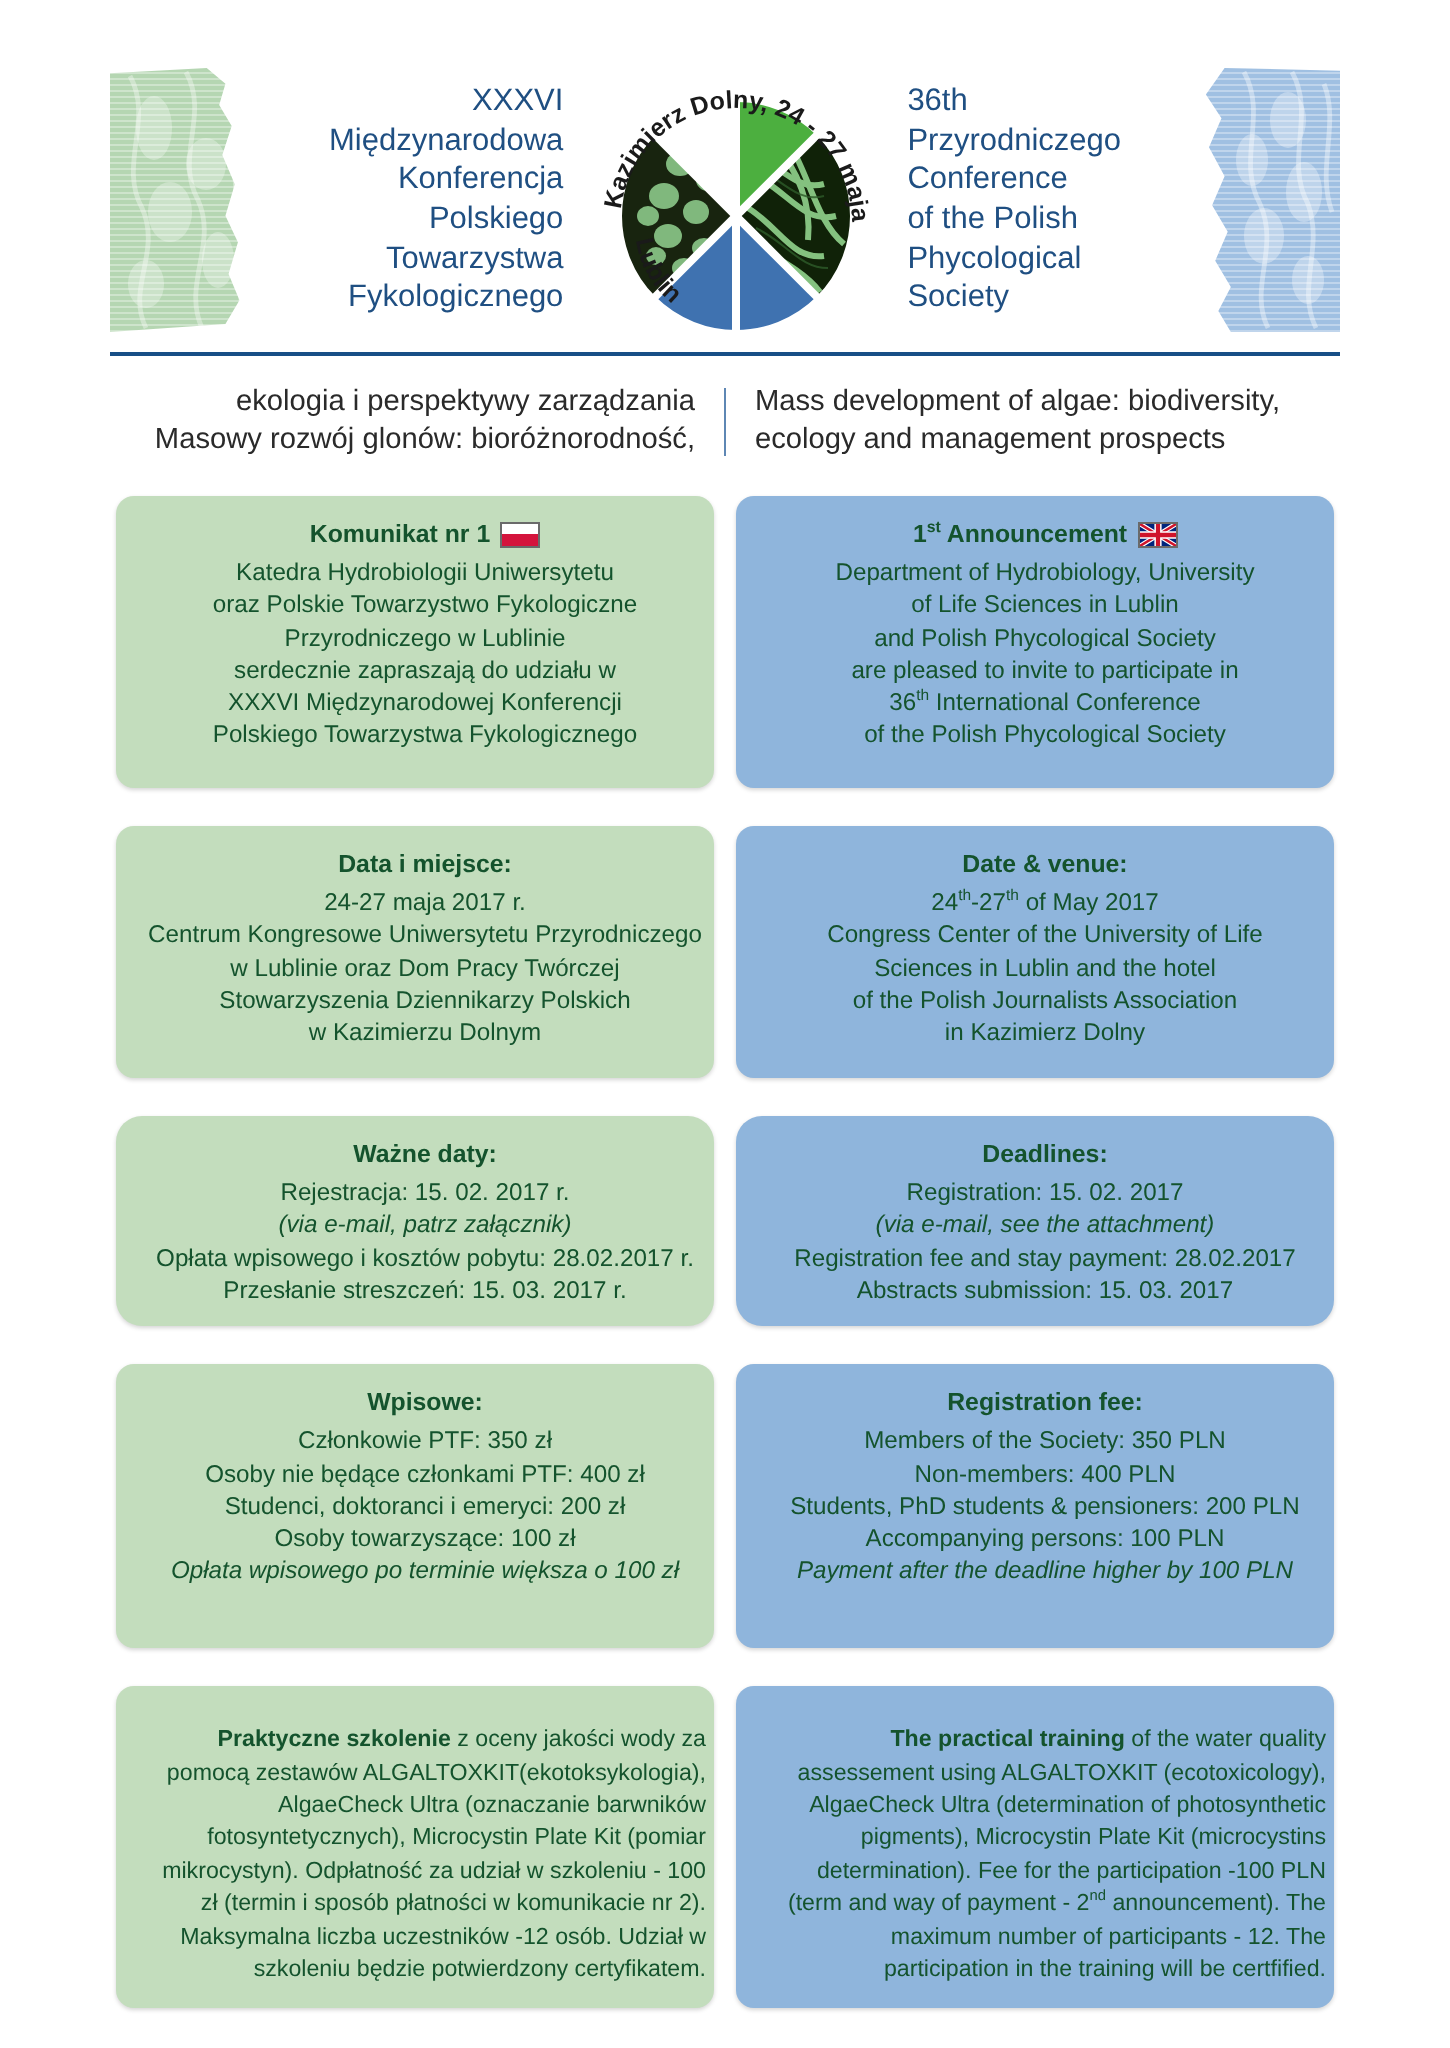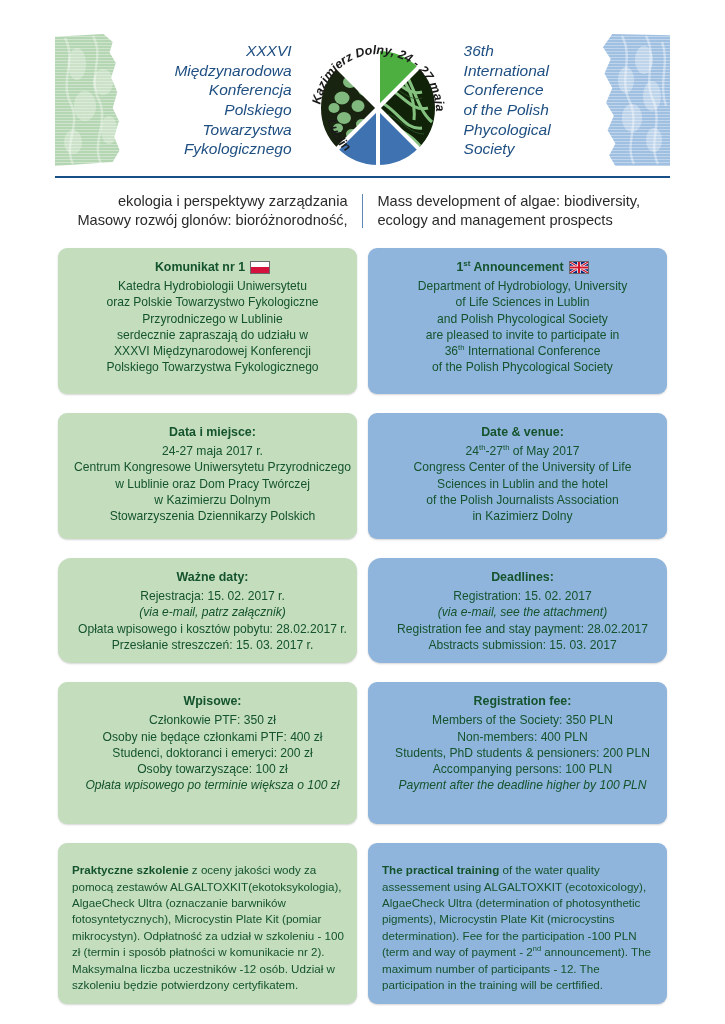--- a/index.html
+++ b/index.html
@@ -25,21 +25,20 @@
   }
 
   
   .header {
     position: relative;
     height: 132px;
     margin: 34px 55px 0 55px;
     display: flex;
     align-items: stretch;
     justify-content: space-between;
-    font-style: italic;
   }
 
   .deco {
     width: 78px;
     flex: 0 0 78px;
     position: relative;
     overflow: hidden;
   }
   .deco-green .deco-shape {
     background: #a8cfa5;
@@ -184,21 +183,21 @@
   .box .line.ital { font-style: italic; }
 
   
   .b-announce { min-height: 146px; }
   .b-venue    { min-height: 126px; }
   .b-dates    { min-height: 104px; border-radius: 13px; }
   .b-fee      { min-height: 142px; }
   .b-train    { min-height: 155px; }
 
   .b-train { font-size: 11.6px; line-height: 1.42; }
-  .b-train .para { margin: 0; padding: 10px 4px 0 4px; text-align: left; }
+  .b-train .para { margin: 0; padding: 10px 4px 0 4px; text-align: right; }
   .b-train b { font-weight: bold; }
 
   
   sup {
     font-size: 0.64em;
     vertical-align: super;
     line-height: 0;
   }
 
   
@@ -315,21 +314,21 @@
           <textPath href="#arcTop" startOffset="4%" id="arcTopPath">Kazimierz Dolny, 24 - 27 maja 2017</textPath>
         </text>
         <text font-family="'Liberation Sans', sans-serif" font-size="12.5" font-weight="bold" fill="#1a1a1a">
           <textPath href="#arcBot" startOffset="0%" id="arcBotPath">Lublin -</textPath>
         </text>
       </svg>
     </div>
 
     <div class="title-en">
       <span class="tline">36th</span>
-      <span class="tline">International</span>
+      <span class="tline">Przyrodniczego</span>
       <span class="tline">Conference</span>
       <span class="tline">of the Polish</span>
       <span class="tline">Phycological</span>
       <span class="tline">Society</span>
     </div>
 
     <div class="deco deco-blue">
       <div class="deco-shape"></div>
       <div class="deco-texture"></div>
       <svg class="deco-blobs" viewBox="0 0 78 132" preserveAspectRatio="none">
@@ -381,22 +380,22 @@
         <span class="line">serdecznie zapraszają do udziału w</span>
         <span class="line">XXXVI Międzynarodowej Konferencji</span>
         <span class="line">Polskiego Towarzystwa Fykologicznego</span>
       </div>
 
       <div class="box box-green b-venue">
         <h3>Data i miejsce:</h3>
         <span class="line">24-27 maja 2017 r.</span>
         <span class="line">Centrum Kongresowe Uniwersytetu Przyrodniczego</span>
         <span class="line">w Lublinie oraz Dom Pracy Twórczej</span>
+        <span class="line">Stowarzyszenia Dziennikarzy Polskich</span>
         <span class="line">w Kazimierzu Dolnym</span>
-        <span class="line">Stowarzyszenia Dziennikarzy Polskich</span>
       </div>
 
       <div class="box box-green b-dates">
         <h3>Ważne daty:</h3>
         <span class="line">Rejestracja: 15. 02. 2017 r.</span>
         <span class="line ital">(via e-mail, patrz załącznik)</span>
         <span class="line">Opłata wpisowego i kosztów pobytu: 28.02.2017 r.</span>
         <span class="line">Przesłanie streszczeń: 15. 03. 2017 r.</span>
       </div>
 

